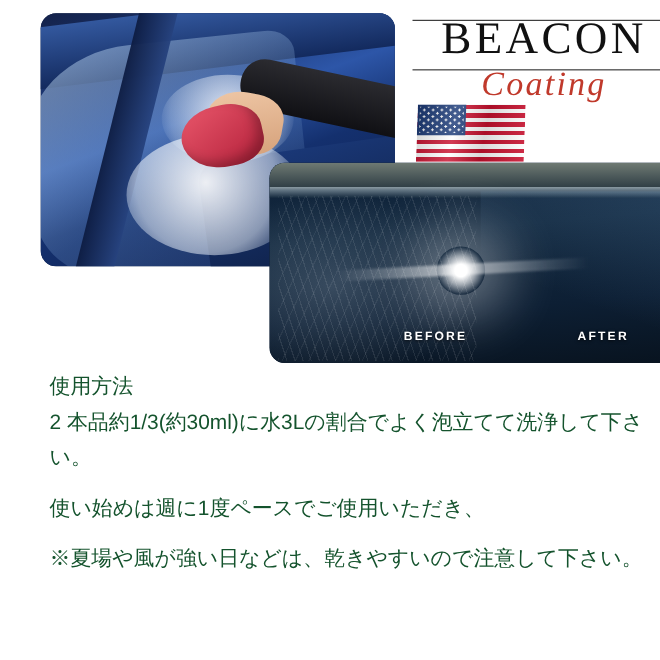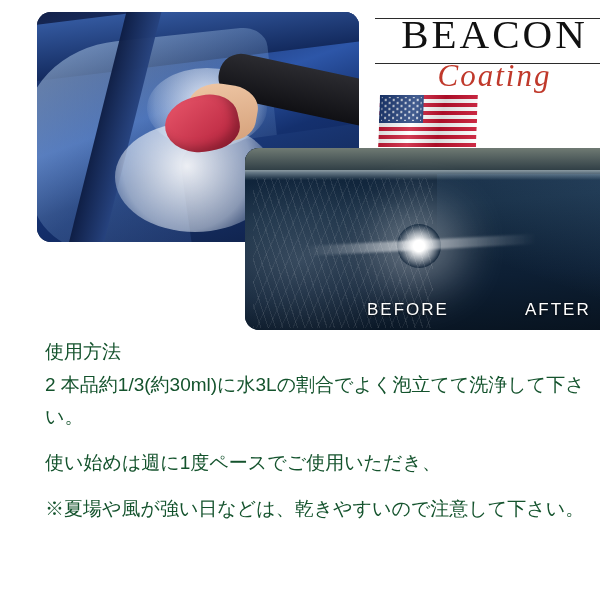--- a/index.html
+++ b/index.html
@@ -290,22 +290,22 @@
   }
   .ba-shine {
     position: absolute;
     right: 0; top: 26px;
     width: 180px; height: 156px;
     background: linear-gradient(200deg, rgba(120,170,220,0.18), rgba(10,25,45,0.0) 60%);
   }
   .ba-label {
     position: absolute;
     color: #ffffff;
-    font-size: 17px;
-    font-weight: normal;
+    font-size: 11px;
+    font-weight: bold;
     letter-spacing: 2px;
     text-shadow: 0 1px 3px rgba(0,0,0,0.8);
   }
   .ba-before { left: 122px; top: 152px; }
   .ba-after  { left: 280px; top: 152px; text-align: right; }
 
   
   .instructions {
     position: absolute;
     left: 18px;

